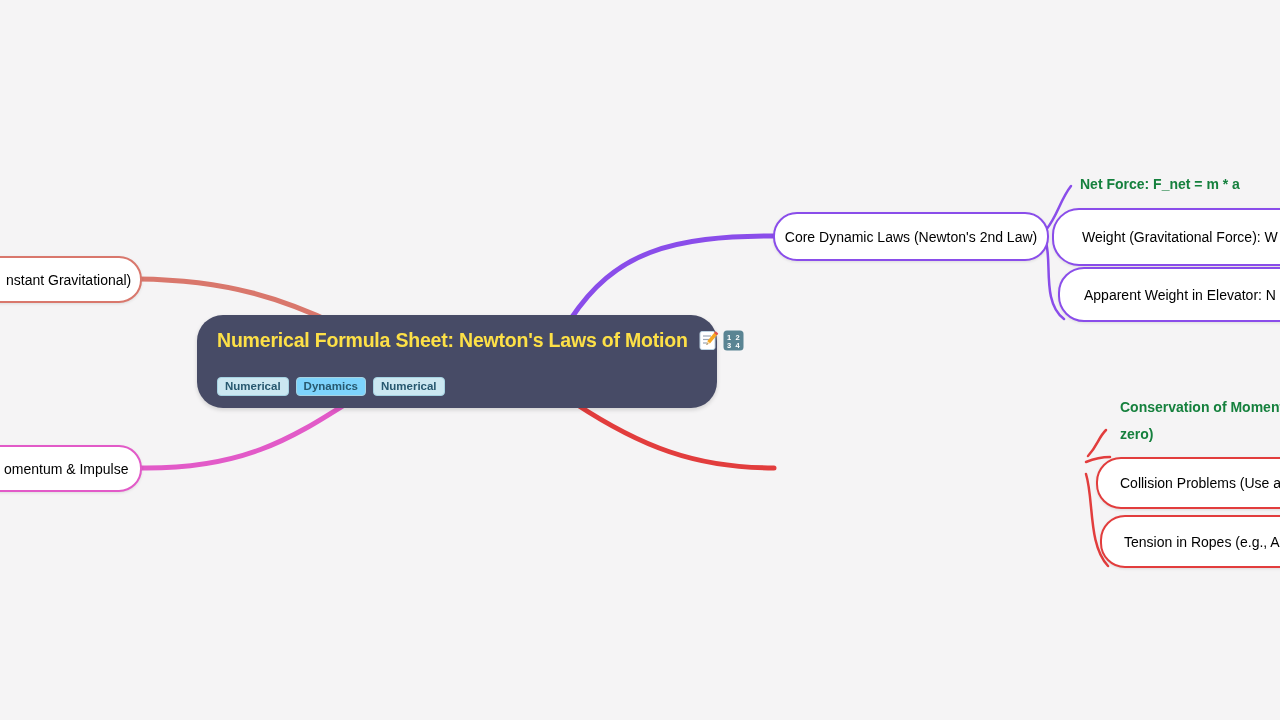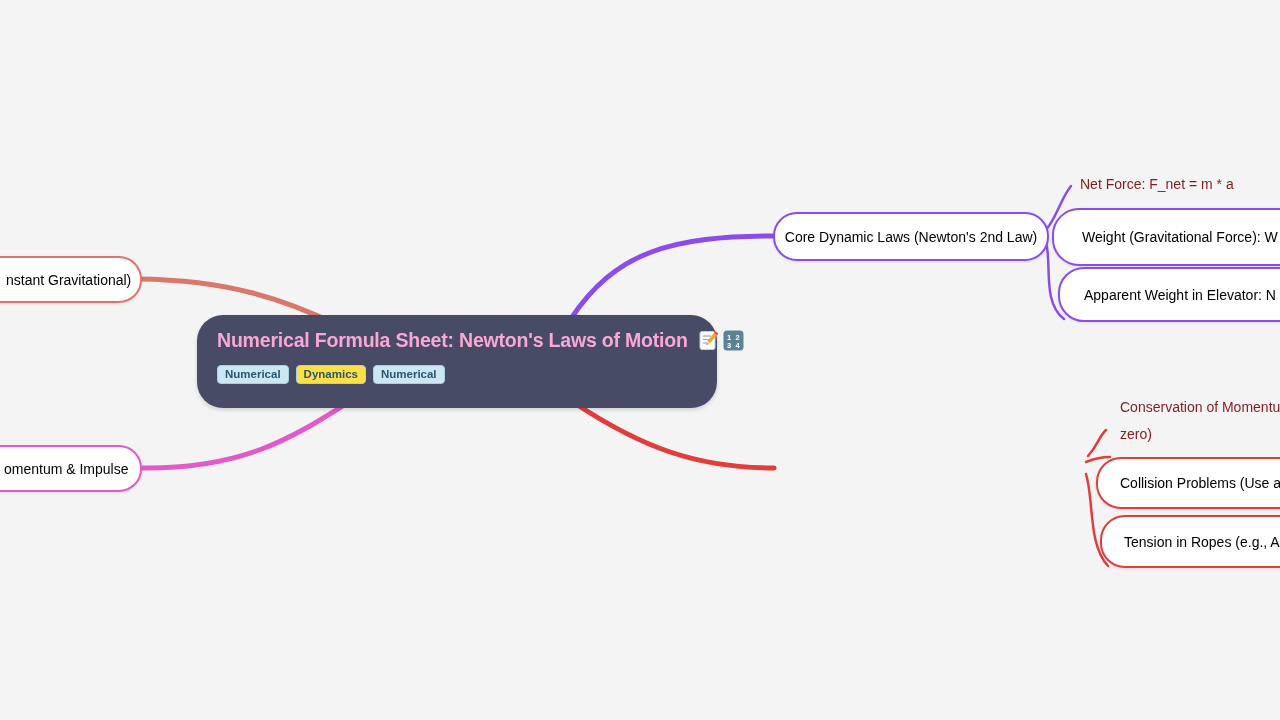--- a/index.html
+++ b/index.html
@@ -12,44 +12,44 @@
   .connector-layer{position:absolute;left:0;top:0;width:1280px;height:720px;z-index:1;}
   .node{position:absolute;z-index:2;box-sizing:border-box;}
   .root-node{
     left:197px;top:315px;width:520px;height:93px;
     border-radius:26px;
     box-shadow:0 2px 4px rgba(0,0,0,0.15);
     padding:14px 20px 0 20px;
   }
   .root-title-row{display:flex;align-items:center;gap:6px;}
   .root-title{
-    color:#f9a8d4;font-size:19.5px;font-weight:600;
+    color:#fde047;font-size:19.5px;font-weight:600;
     white-space:nowrap;letter-spacing:-0.2px;
   }
   .root-icons{display:inline-flex;gap:4px;margin-left:4px;}
-  .tag-row{display:flex;gap:7px;margin-top:13px;}
+  .tag-row{display:flex;gap:7px;margin-top:25px;}
   .tag{
     font-size:11.5px;font-weight:600;
     padding:2px 7px 3px 7px;
     border-radius:4px;border:1px solid;
     white-space:nowrap;
   }
   .pill{
     background:#ffffff;
     border:2.5px solid;
     display:flex;align-items:center;
     box-shadow:0 1px 3px rgba(0,0,0,0.10);
     color:#000000;
     font-size:14px;font-weight:500;
     white-space:nowrap;
   }
   .pill-center{justify-content:center;}
   .text-node{
     position:absolute;z-index:2;
-    color:#7f1d1d;font-size:14px;font-weight:400;
+    color:#15803d;font-size:14px;font-weight:700;
     white-space:nowrap;
   }
 </style>
 </head>
 <body>
 
 <div class="stage" style="background-color: rgb(245, 244, 245);">
 
   <svg class="connector-layer" width="1280" height="720" viewBox="0 0 1280 720" fill="none">
     <path d="M 570 320 C 615 252, 670 236, 776 236" stroke-width="5" stroke-linecap="round" stroke="#8a4dea"></path>
@@ -85,21 +85,21 @@
           <rect x="0.5" y="0.5" width="20" height="20" rx="3.5" fill="#5a8493"></rect>
           <text x="6" y="9.5" font-family="Liberation Sans, sans-serif" font-size="7.5" font-weight="bold" fill="#ffffff" text-anchor="middle">1</text>
           <text x="14.5" y="9.5" font-family="Liberation Sans, sans-serif" font-size="7.5" font-weight="bold" fill="#ffffff" text-anchor="middle">2</text>
           <text x="6" y="18" font-family="Liberation Sans, sans-serif" font-size="7.5" font-weight="bold" fill="#ffffff" text-anchor="middle">3</text>
           <text x="14.5" y="18" font-family="Liberation Sans, sans-serif" font-size="7.5" font-weight="bold" fill="#ffffff" text-anchor="middle">4</text>
         </svg>
       </span>
     </div>
     <div class="tag-row">
       <span class="tag" style="background-color: rgb(203, 231, 241); border-color: rgb(165, 210, 226); color: rgb(39, 88, 111);">Numerical</span>
-      <span class="tag" style="background-color: #fde047; border-color: rgb(165, 210, 226); color: rgb(39, 88, 111);">Dynamics</span>
+      <span class="tag" style="background-color: #7dd3fc; border-color: rgb(165, 210, 226); color: rgb(39, 88, 111);">Dynamics</span>
       <span class="tag" style="background-color: rgb(203, 231, 241); border-color: rgb(165, 210, 226); color: rgb(39, 88, 111);">Numerical</span>
     </div>
   </div>
 
   <div class="node pill pill-center" style="left: 773px; top: 212px; width: 276px; height: 49px; border-radius: 24px; border-color: rgb(138, 77, 234);">
     <span>Core Dynamic Laws (Newton's 2nd Law)</span>
   </div>
 
   <div class="text-node" style="left:1080px;top:176px;">Net Force: F_net = m * a</div>
   <div class="text-node" style="left:1312px;top:176px;">If</div>

